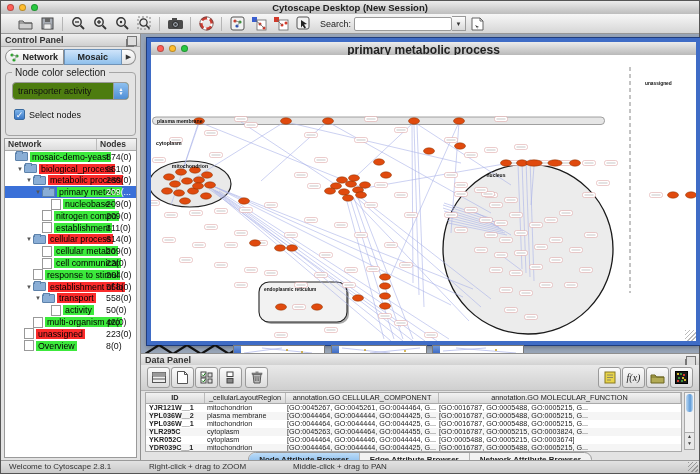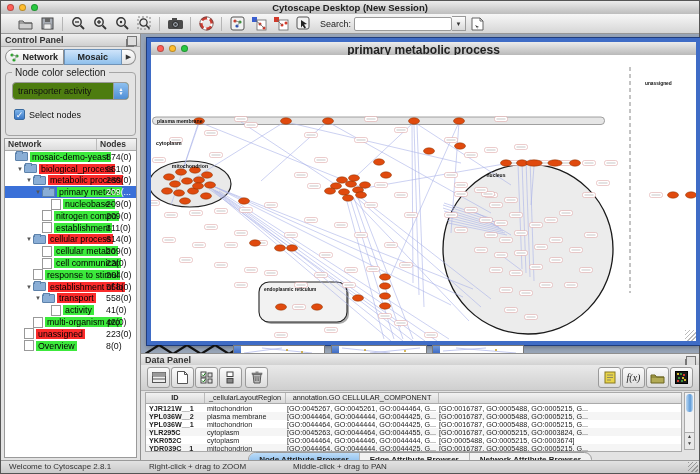--- a/index.html
+++ b/index.html
@@ -97,21 +97,21 @@
 
   
   .dpanel{position:absolute;left:0;top:319px;right:0;bottom:0;background:#e3e3e3;border-top:1px solid #8f8f8f;box-sizing:border-box;}
   .dp-toolbar{position:absolute;left:0;top:11px;right:0;height:25px;
     background:linear-gradient(#e9e9e9,#cfcfcf);border-bottom:1px solid #b0b0b0;}
   .dbtn{position:absolute;top:2px;width:21px;height:19px;border:1px solid #9a9a9a;border-radius:3px;
     background:linear-gradient(#fbfbfb,#dcdcdc);display:flex;align-items:center;justify-content:center;}
   .dtable{position:absolute;left:4px;right:17px;top:38px;height:58px;border:1px solid #aaa;background:#fff;overflow:hidden;}
   .thead{display:flex;height:10px;background:linear-gradient(#f2f2f2,#d9d9d9);border-bottom:1px solid #aaa;}
   .thead .hc{font-size:7.3px;color:#222;text-align:center;border-right:1px solid #bbb;overflow:hidden;white-space:nowrap;}
-  .trow{display:flex;height:8px;align-items:center;}
+  .trow{display:flex;height:8px;align-items:flex-end;}
   .trow:nth-child(even){background:#f5f5f5;}
   .tcell{font-size:7.2px;color:#222;padding-left:3px;overflow:hidden;white-space:nowrap;box-sizing:border-box;}
   .c0{width:58px;font-weight:bold;} .c1{width:80px;} .c2{width:152px;} .c3{flex:1;}
   .vscroll{position:absolute;right:4px;top:38px;width:11px;height:58px;border:1px solid #aaa;background:#f2f2f2;box-sizing:border-box;}
   .vthumb{position:absolute;left:1px;right:1px;top:1px;height:18px;border-radius:4px;
     background:linear-gradient(90deg,#bcd9f4,#5f9bd8 60%,#bcd9f4);}
   .varrows{position:absolute;left:0;right:0;bottom:0;height:16px;border-top:1px solid #aaa;
     font-size:5px;color:#444;text-align:center;line-height:7px;background:#e8e8e8;}
   .dp-tabs{position:absolute;left:0;right:0;top:98px;height:15px;display:flex;justify-content:center;}
   .dp-tabwrap{display:flex;border:1px solid #9a9a9a;border-radius:8px;overflow:hidden;background:#f2f2f2;}
@@ -381,21 +381,21 @@
             <span class="tr-arrow">▼</span>
             <span class="tr-folder"></span>
             <span class="chip red">transport</span>
             <span class="tr-count">558(0)</span>
           </div>
           <div class="tree-row">
             <span style="flex: 0 0 auto; width: 38px;"></span>
             <span class="tr-arrow"></span>
             <span class="tr-file"></span>
             <span class="chip green">activity</span>
-            <span class="tr-count">41(0)</span>
+            <span class="tr-count">50(0)</span>
           </div>
           <div class="tree-row">
             <span style="flex: 0 0 auto; width: 20px;"></span>
             <span class="tr-arrow"></span>
             <span class="tr-file"></span>
             <span class="chip green">multi-organism pro</span>
             <span class="tr-count">42(0)</span>
           </div>
           <div class="tree-row">
             <span style="flex: 0 0 auto; width: 11px;"></span>
@@ -1071,20 +1071,21 @@
               <rect x="6" y="9" width="2" height="2" fill="#3a8f3a"></rect>
               <rect x="9" y="8" width="2" height="2" fill="#d2b82a"></rect>
             </svg>
           </div>
       </div>
       <div class="dtable">
         <div class="thead" id="table-head">
             <div class="hc c0">ID</div>
             <div class="hc c1">_cellularLayoutRegion</div>
             <div class="hc c2">annotation.GO CELLULAR_COMPONENT</div>
+            <div class="hc c3">annotation.GO MOLECULAR_FUNCTION</div>
           </div>
         <div id="table-body">
             <div class="trow">
               <div class="tcell c0">YJR121W__1</div>
               <div class="tcell c1">mitochondrion</div>
               <div class="tcell c2">[GO:0045267, GO:0045261, GO:0044464, G...</div>
               <div class="tcell c3">[GO:0016787, GO:0005488, GO:0005215, G...</div>
             </div>
             <div class="trow">
               <div class="tcell c0">YPL036W__2</div>

